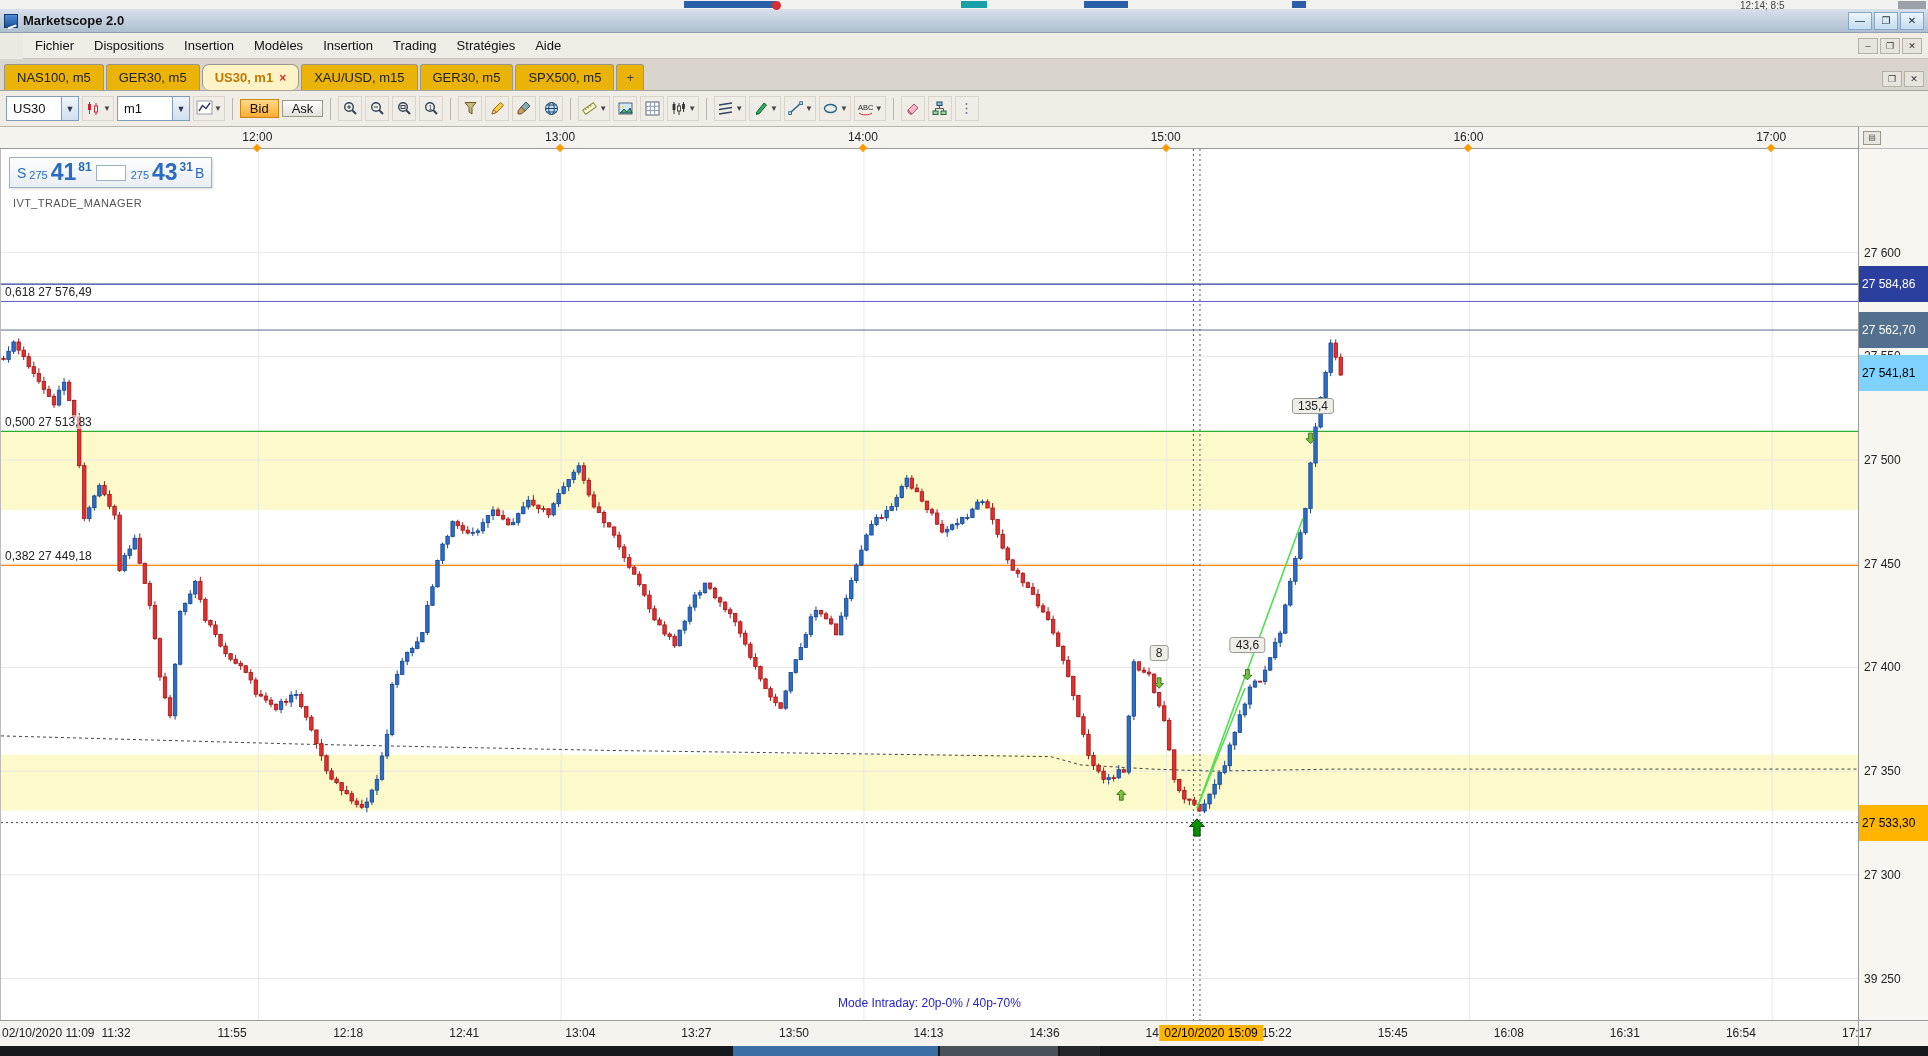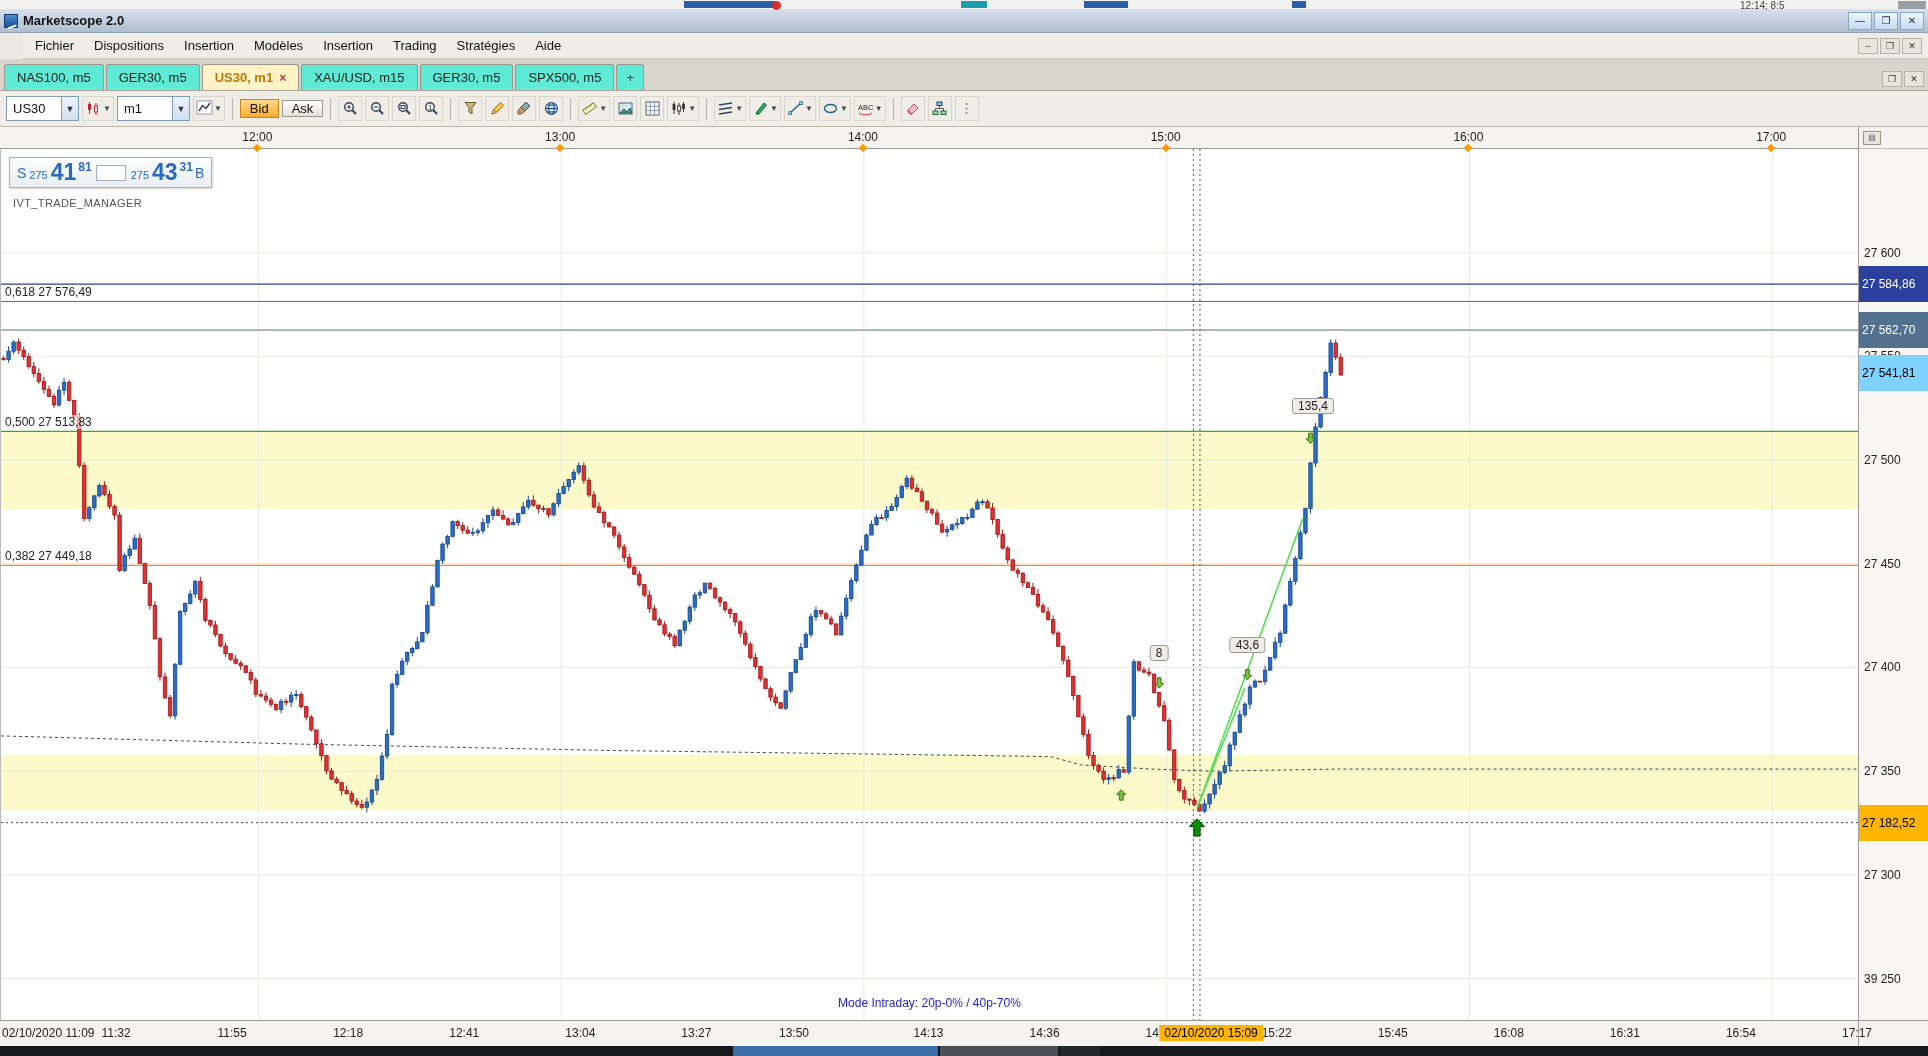--- a/index.html
+++ b/index.html
@@ -29,23 +29,23 @@
              border-bottom:1px solid #c9c5bb; padding:0 2px;margin-left:23px; }
   .menu-item { font-size:13px; color:#111; padding:4px 10px; cursor:default; }
   .child-controls { margin-left:auto; display:flex; gap:2px; padding-right:4px; }
   .cc { width:20px; height:16px; display:flex; align-items:center; justify-content:center;
         border:1px solid #b5b1a6; background:#e7e4dc; font-size:9px; color:#333; }
 
   
   .tabbar { height:32px; flex:none; display:flex; align-items:flex-end; background:#d9d5cc;
             border-bottom:1px solid #a9a59a; padding:3px 4px 0 4px; }
   .tab { display:flex; align-items:center; gap:6px; font-size:13px; color:#222;
-         background:#5eead4; border:1px solid #9a968c; border-bottom:none;
+         background:#eab308; border:1px solid #9a968c; border-bottom:none;
          border-radius:3px 3px 0 0; padding:5px 12px; margin-right:2px; }
-  .tab.active { background:#fdf3c7; color:#c07800; font-weight:bold; }
+  .tab.active { background:#fdf3c7; color:#c07800; font-weight:bold;border-radius:7px; }
   .tab.add { padding:5px 9px; color:#444; }
   .tab-close { color:#cc3322; font-weight:bold; font-size:12px; }
   .tab-right { margin-left:auto; display:flex; gap:2px; margin-bottom:3px; }
 
   
   .toolbar { height:36px; flex:none; display:flex; align-items:center; gap:3px;
              background:#f0ede6; border-bottom:1px solid #b9b5aa; padding:0 6px; }
   .combo { display:flex; align-items:center; height:25px; background:#fff; border:1px solid #7f9db9; }
   .combo-text { font-size:13px; padding:0 6px; min-width:54px; color:#111; }
   .combo-arrow { width:17px; height:100%; display:flex; align-items:center; justify-content:center;
@@ -1005,21 +1005,21 @@
           <div class="plabel" style="top: 103.69px;">27 600</div>
           <div class="plabel" style="top: 207.381px;">27 550</div>
           <div class="plabel" style="top: 311.071px;">27 500</div>
           <div class="plabel" style="top: 414.762px;">27 450</div>
           <div class="plabel" style="top: 518.452px;">27 400</div>
           <div class="plabel" style="top: 622.143px;">27 350</div>
           <div class="plabel" style="top: 725.833px;">27 300</div>
           <div class="plabel" style="top: 829.524px;">39 250</div>
           <div class="pbadge" style="top: 135.088px; background: rgb(43, 63, 158); color: rgb(255, 255, 255);">27 584,86</div>
           <div class="pbadge" style="top: 181.044px; background: rgb(83, 112, 142); color: rgb(255, 255, 255);">27 562,70</div>
-          <div class="pbadge" style="top: 673.615px; background: rgb(255, 180, 0); color: rgb(0, 0, 0);">27 182,52</div>
+          <div class="pbadge" style="top: 673.615px; background: rgb(255, 180, 0); color: rgb(0, 0, 0);">27 533,30</div>
           <div class="pbadge" style="top: 224.365px; background: rgb(127, 210, 255); color: rgb(0, 0, 0);">27 541,81</div>
         </div>
       <div class="axis-corner-bottom"></div>
     </div>
   </div>
 
   <div class="taskbar">
       <div class="tb-block" style="left: 733px; width: 205px; background: rgb(58, 110, 165);"></div>
       <div class="tb-block" style="left: 940px; width: 118px; background: rgb(74, 80, 88);"></div>
       <div class="tb-block" style="left: 1060px; width: 40px; background: rgb(35, 38, 43);"></div>

